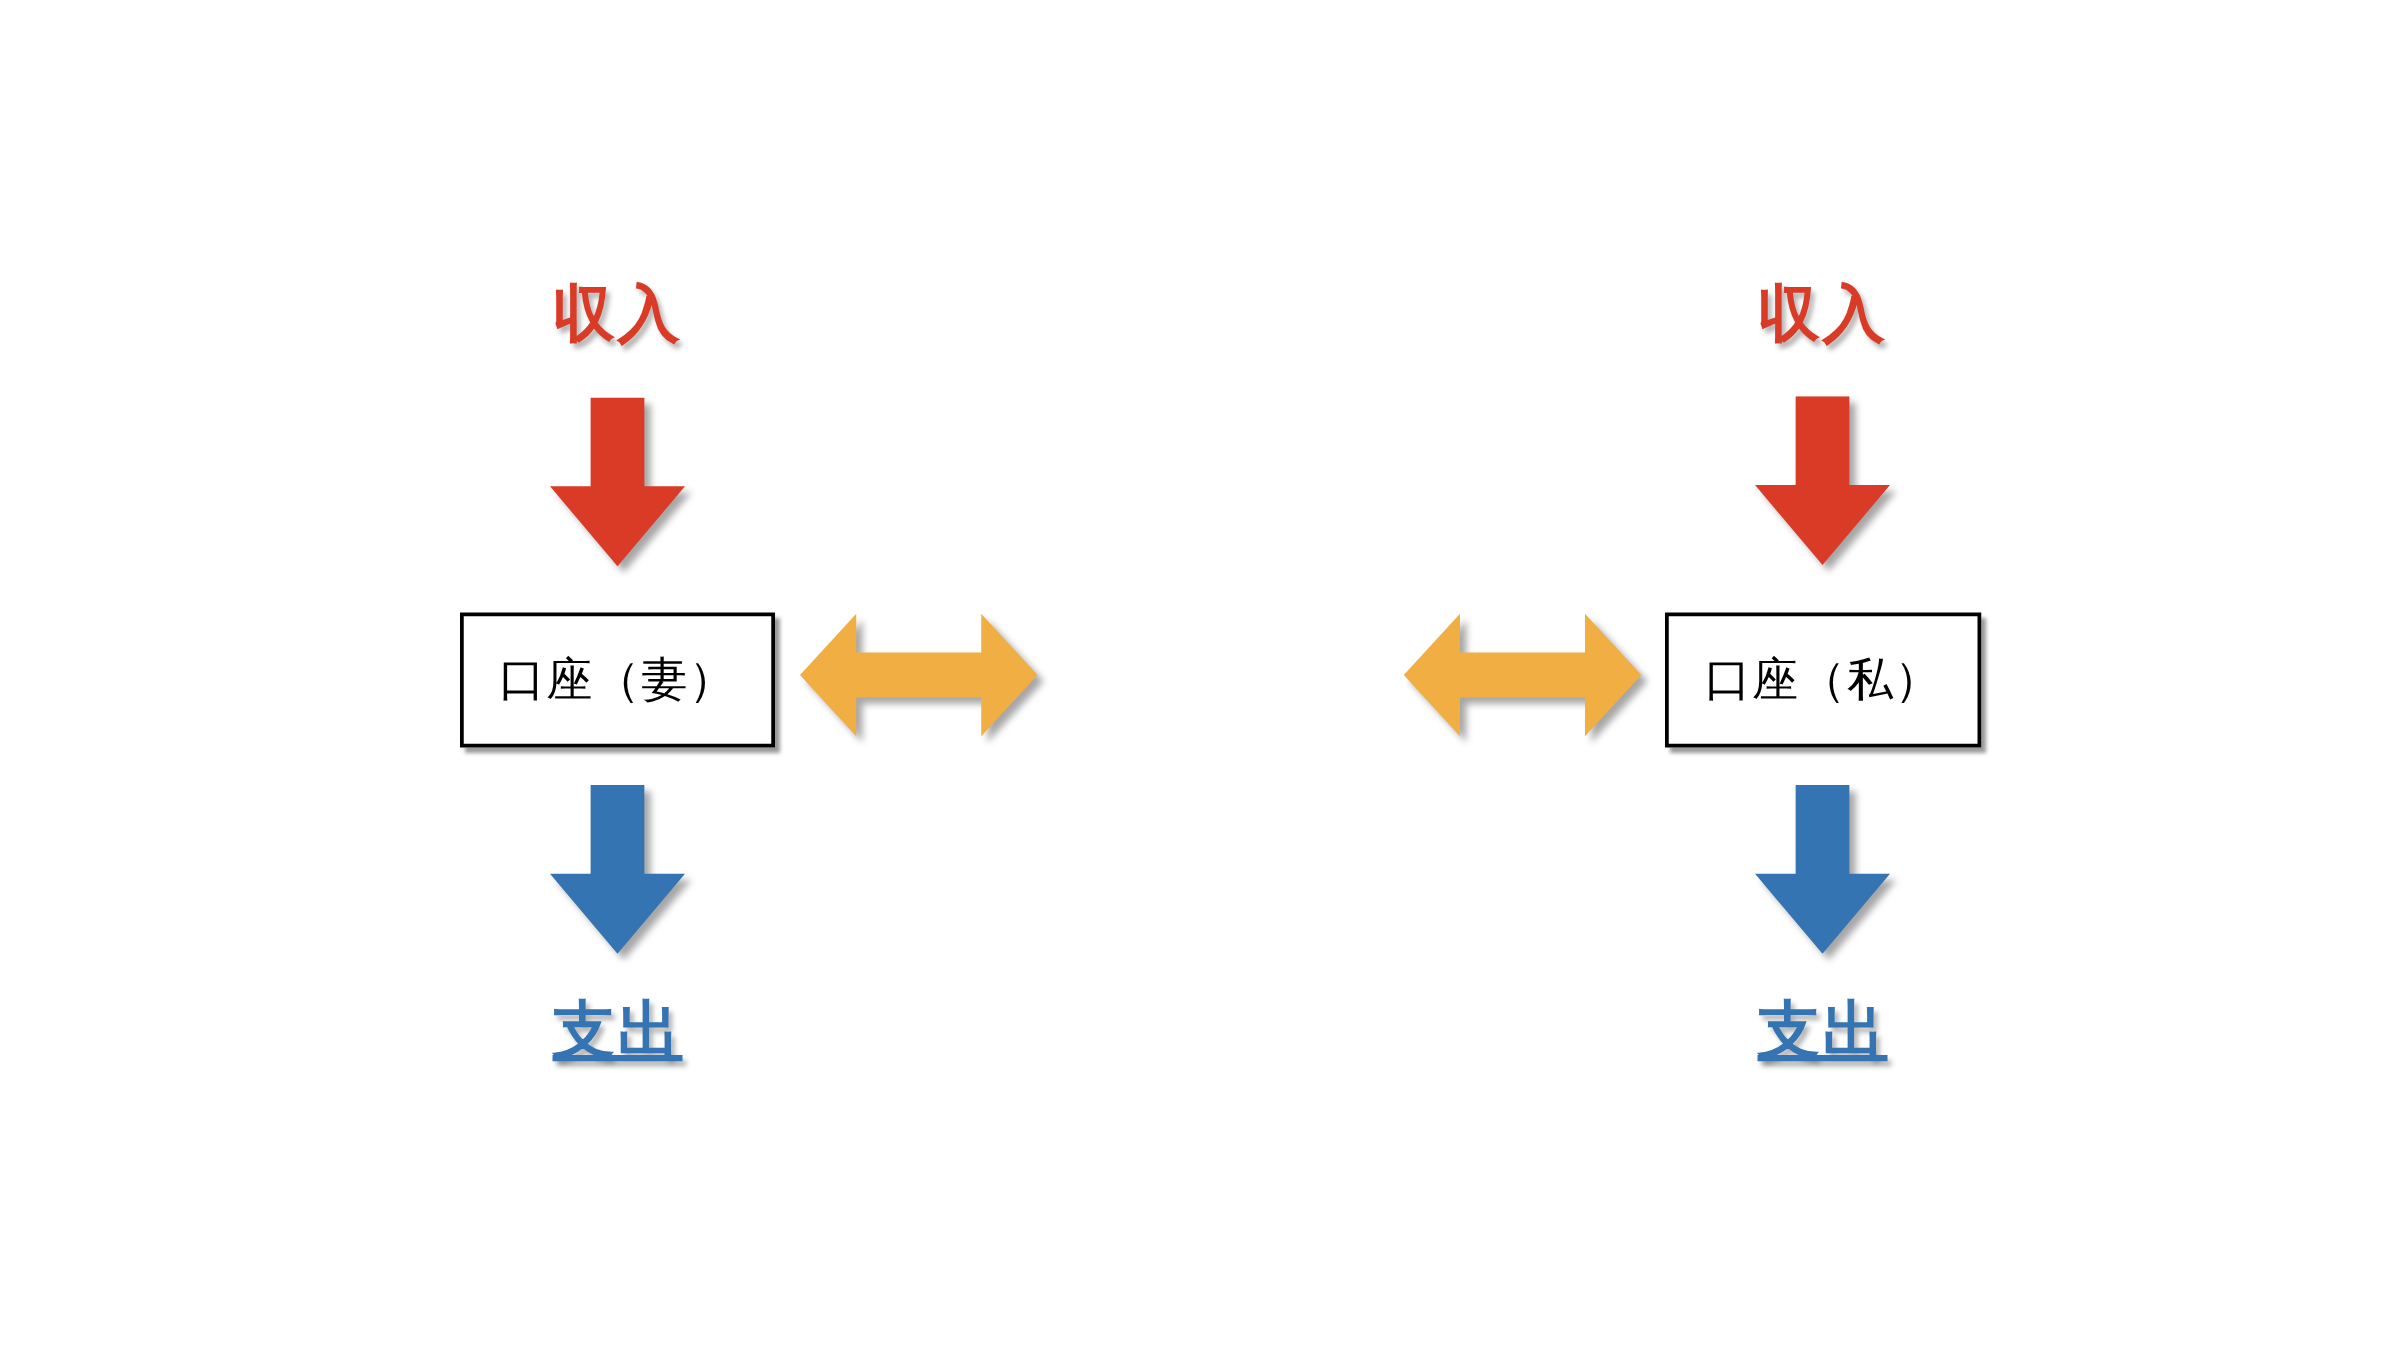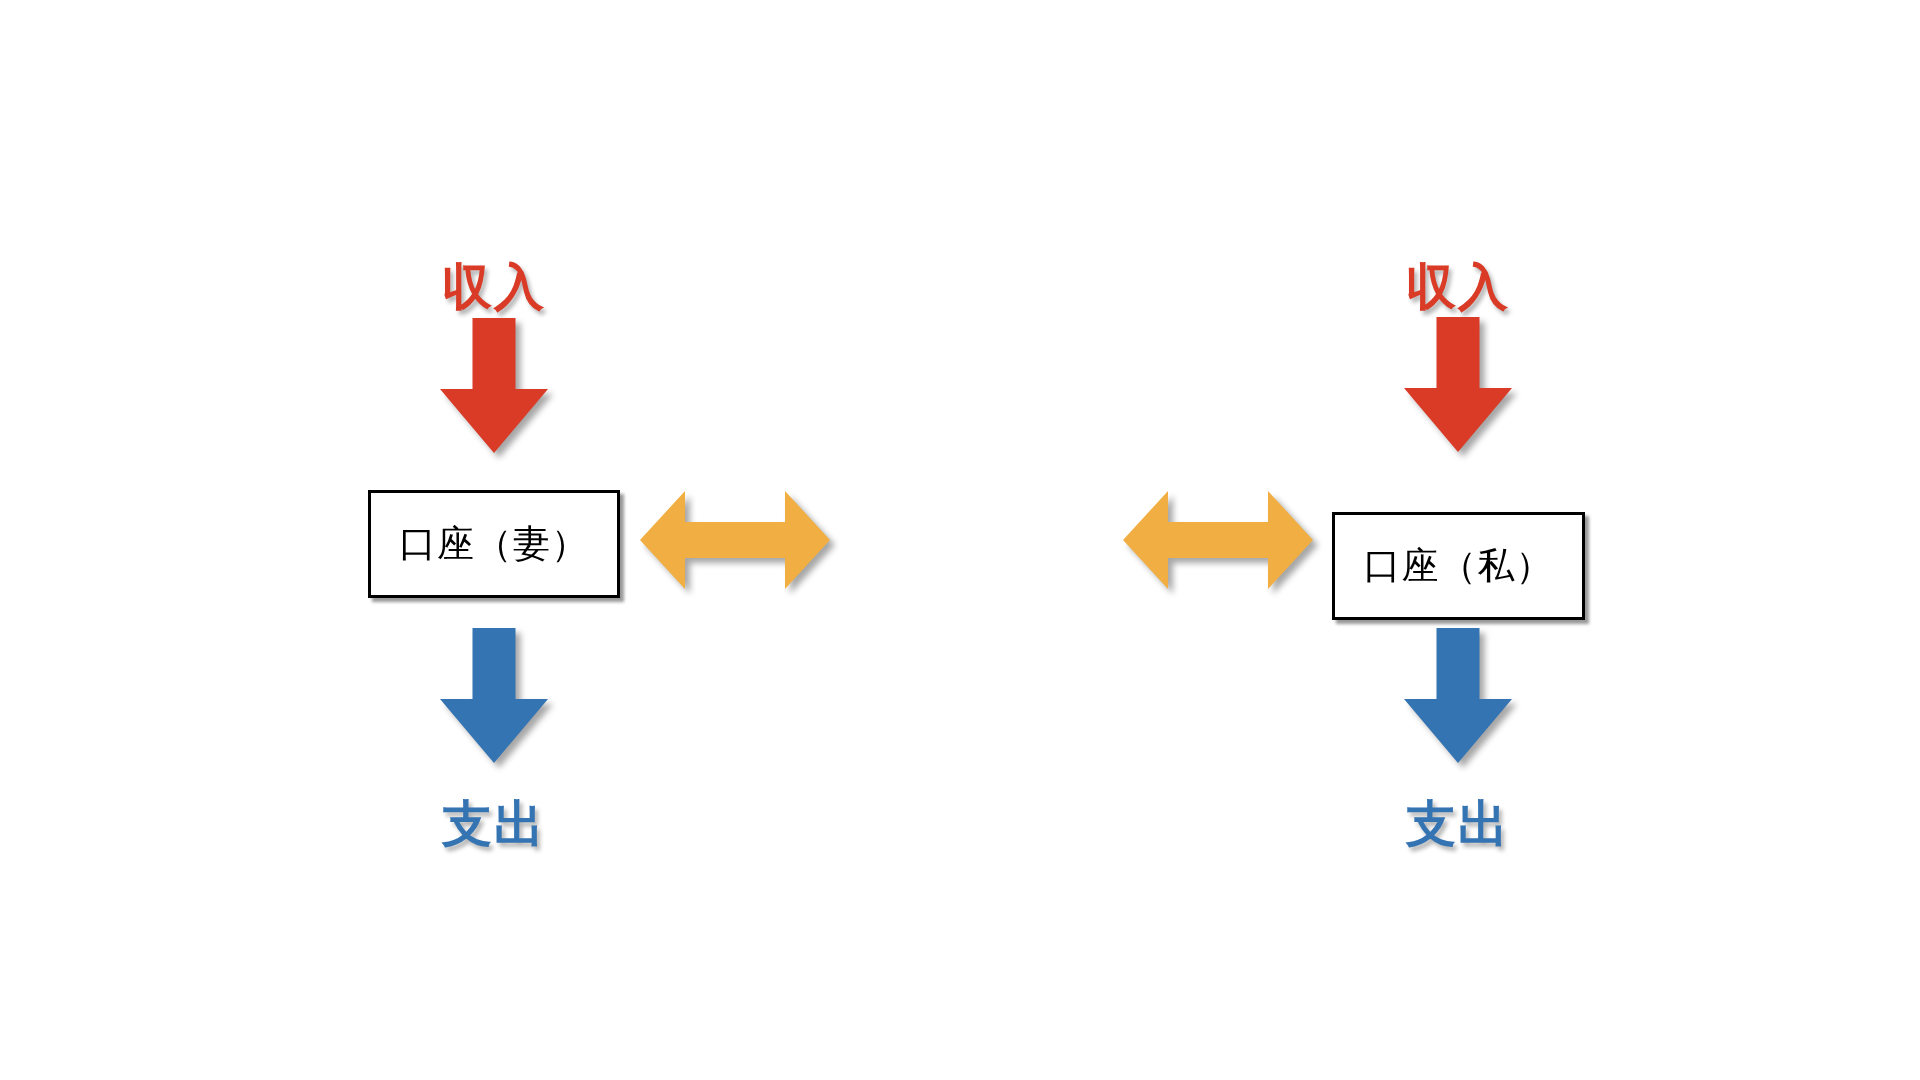--- a/index.html
+++ b/index.html
@@ -21,22 +21,22 @@
     position: absolute;
     width: 260px;
     text-align: center;
     font-size: 50px;
     font-weight: 700;
     line-height: 58px;
     letter-spacing: 2px;
     text-shadow: 3px 4px 4px rgba(0,0,0,0.30);
     white-space: nowrap;
   }
-  .income-label { color: var(--income-color, #d93b27); top: 222px; margin-top: 36px; }
-  .expense-label { color: var(--expense-color, #3574b3); top: 795px; }
+  .income-label { color: var(--income-color, #d93b27); top: 222px; }
+  .expense-label { color: var(--expense-color, #3574b3); top: 795px; text-decoration: underline; }
   .col-left { left: 364px; }
   .col-right { left: 1328px; }
 
   
   .account-box {
     position: absolute;
     top: 490px;
     height: 108px;
     border: 3px solid var(--box-border-color, #000);
     background: var(--box-fill-color, #fff);
@@ -47,21 +47,21 @@
     box-sizing: border-box;
   }
   .account-box span {
     font-size: 37px;
     color: var(--box-text-color, #000);
     letter-spacing: 1px;
     white-space: nowrap;
   }
   .box-wife   { left: 368px;  width: 252px; }
   .box-shared { left: 852px;  width: 252px; }
-  .box-me     { left: 1332px; width: 253px; margin-top: 22px; }
+  .box-me     { left: 1332px; width: 253px; }
 
   
   .arrow {
     position: absolute;
     filter: drop-shadow(5px 5px 3px rgba(0,0,0,0.35));
   }
   .down-arrow { width: 108px; height: 135px; }
   .lr-arrow   { width: 190px; height: 98px; }
   .arrow-income  polygon { fill: var(--income-color, #d93b27); }
   .arrow-expense polygon { fill: var(--expense-color, #3574b3); }

